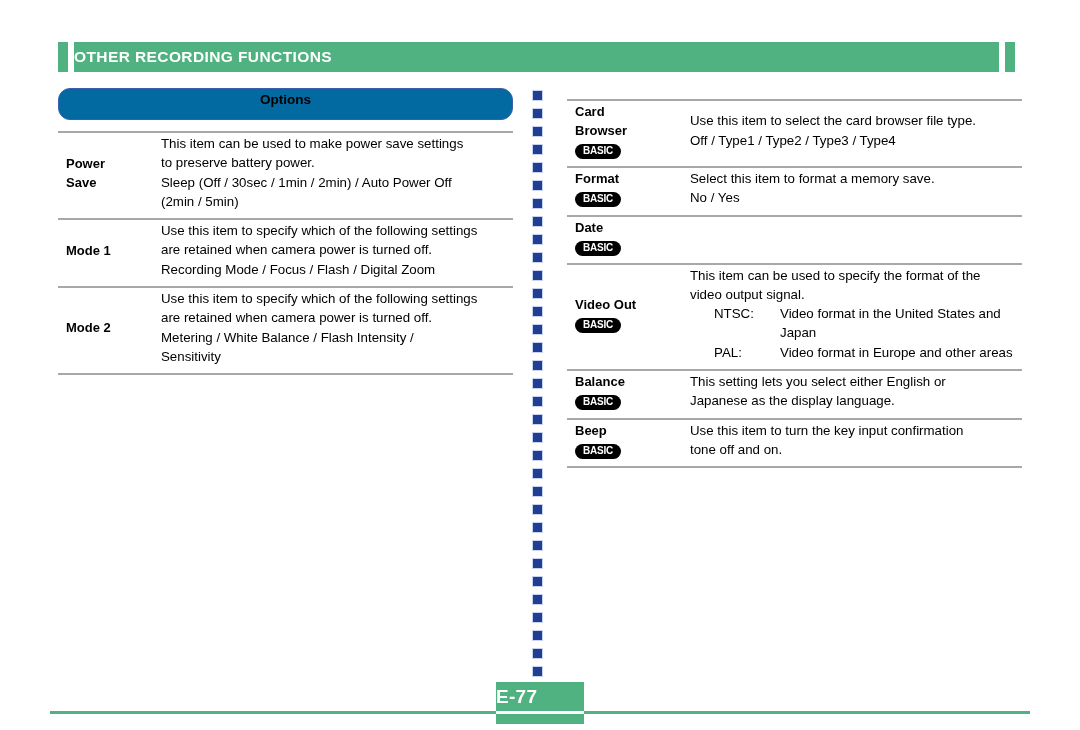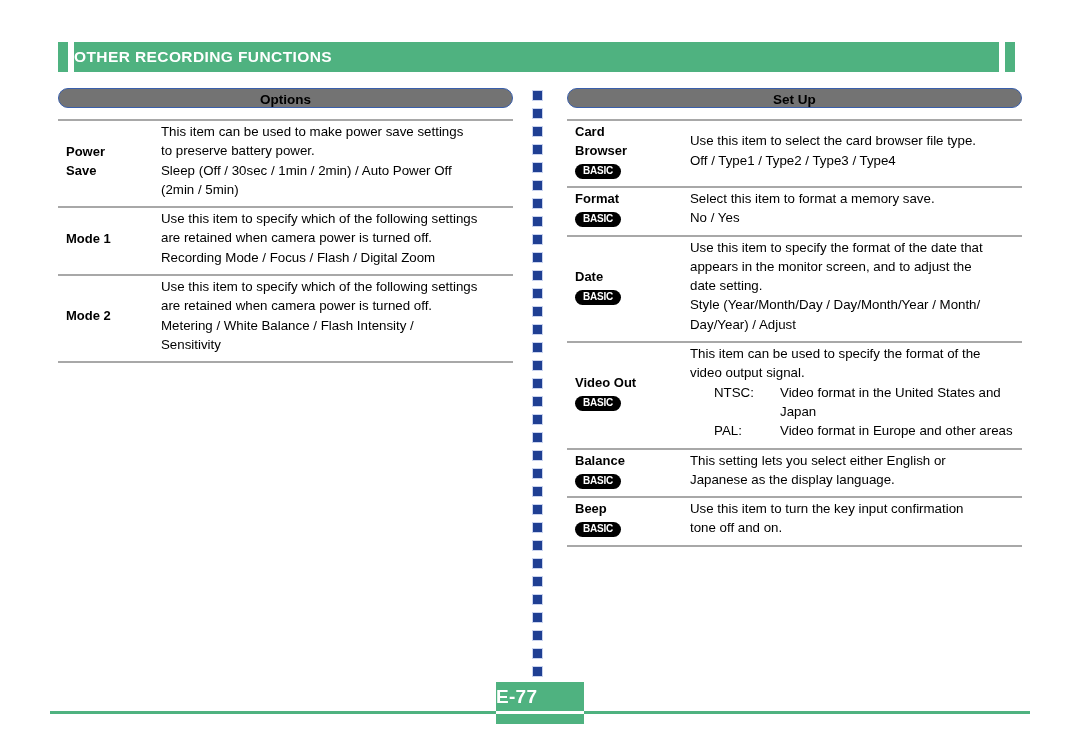--- a/index.html
+++ b/index.html
@@ -75,24 +75,24 @@
     top: 0;
     width: 455px;
   }
   .col-left  { left: 0px; }
   .col-right { left: 509px; }
 
   
   .section-pill {
     box-sizing: border-box;
     width: 455px;
-    height: 20px;
+    height: 32px;
     border: 1px solid #3a5fab;
     border-radius: 12px;
-    background: #737373;
+    background: #0369a1;
     text-align: center;
     line-height: 22px;
     font-size: 13.5px;
     font-weight: bold;
     color: #000000;
   }
 
   
   .tbl {
     margin-top: 11px;
@@ -298,21 +298,20 @@
           </div>
           <div class="vrule"></div>
           <div class="tdesc"><div style="white-space: pre-line;">Use this item to specify which of the following settings
 are retained when camera power is turned off.
 Metering / White Balance / Flash Intensity /
 Sensitivity</div></div>
         </div>
       </div>
   </div>
   <div class="col col-right">
-    <div class="section-pill">Set Up</div>
     <div class="tbl">
         <div class="trow first">
           <div class="tlabel">
             <div style="white-space: pre-line;">Card
 Browser</div>
             <div><span class="basic-badge">BASIC</span></div>
           </div>
           <div class="vrule"></div>
           <div class="tdesc"><div style="white-space: pre-line;">Use this item to select the card browser file type.
 Off / Type1 / Type2 / Type3 / Type4</div></div>
@@ -325,25 +324,20 @@
           <div class="vrule"></div>
           <div class="tdesc"><div style="white-space: pre-line;">Select this item to format a memory save.
 No / Yes</div></div>
         </div>
         <div class="trow">
           <div class="tlabel">
             <div style="white-space: pre-line;">Date</div>
             <div><span class="basic-badge">BASIC</span></div>
           </div>
           <div class="vrule"></div>
-          <div class="tdesc"><div style="white-space: pre-line;">Use this item to specify the format of the date that
-appears in the monitor screen, and to adjust the
-date setting.
-Style (Year/Month/Day / Day/Month/Year / Month/
-Day/Year) / Adjust</div></div>
         </div>
         <div class="trow">
           <div class="tlabel">
             <div style="white-space: pre-line;">Video Out</div>
             <div><span class="basic-badge">BASIC</span></div>
           </div>
           <div class="vrule"></div>
           <div class="tdesc"><div style="white-space: pre-line;">This item can be used to specify the format of the
 video output signal.</div><div class="deflist"><div class="dterm">NTSC:</div><div class="ddesc" style="white-space: pre-line;">Video format in the United States and
 Japan</div><div class="dterm">PAL:</div><div class="ddesc" style="white-space: pre-line;">Video format in Europe and other areas</div></div></div>

